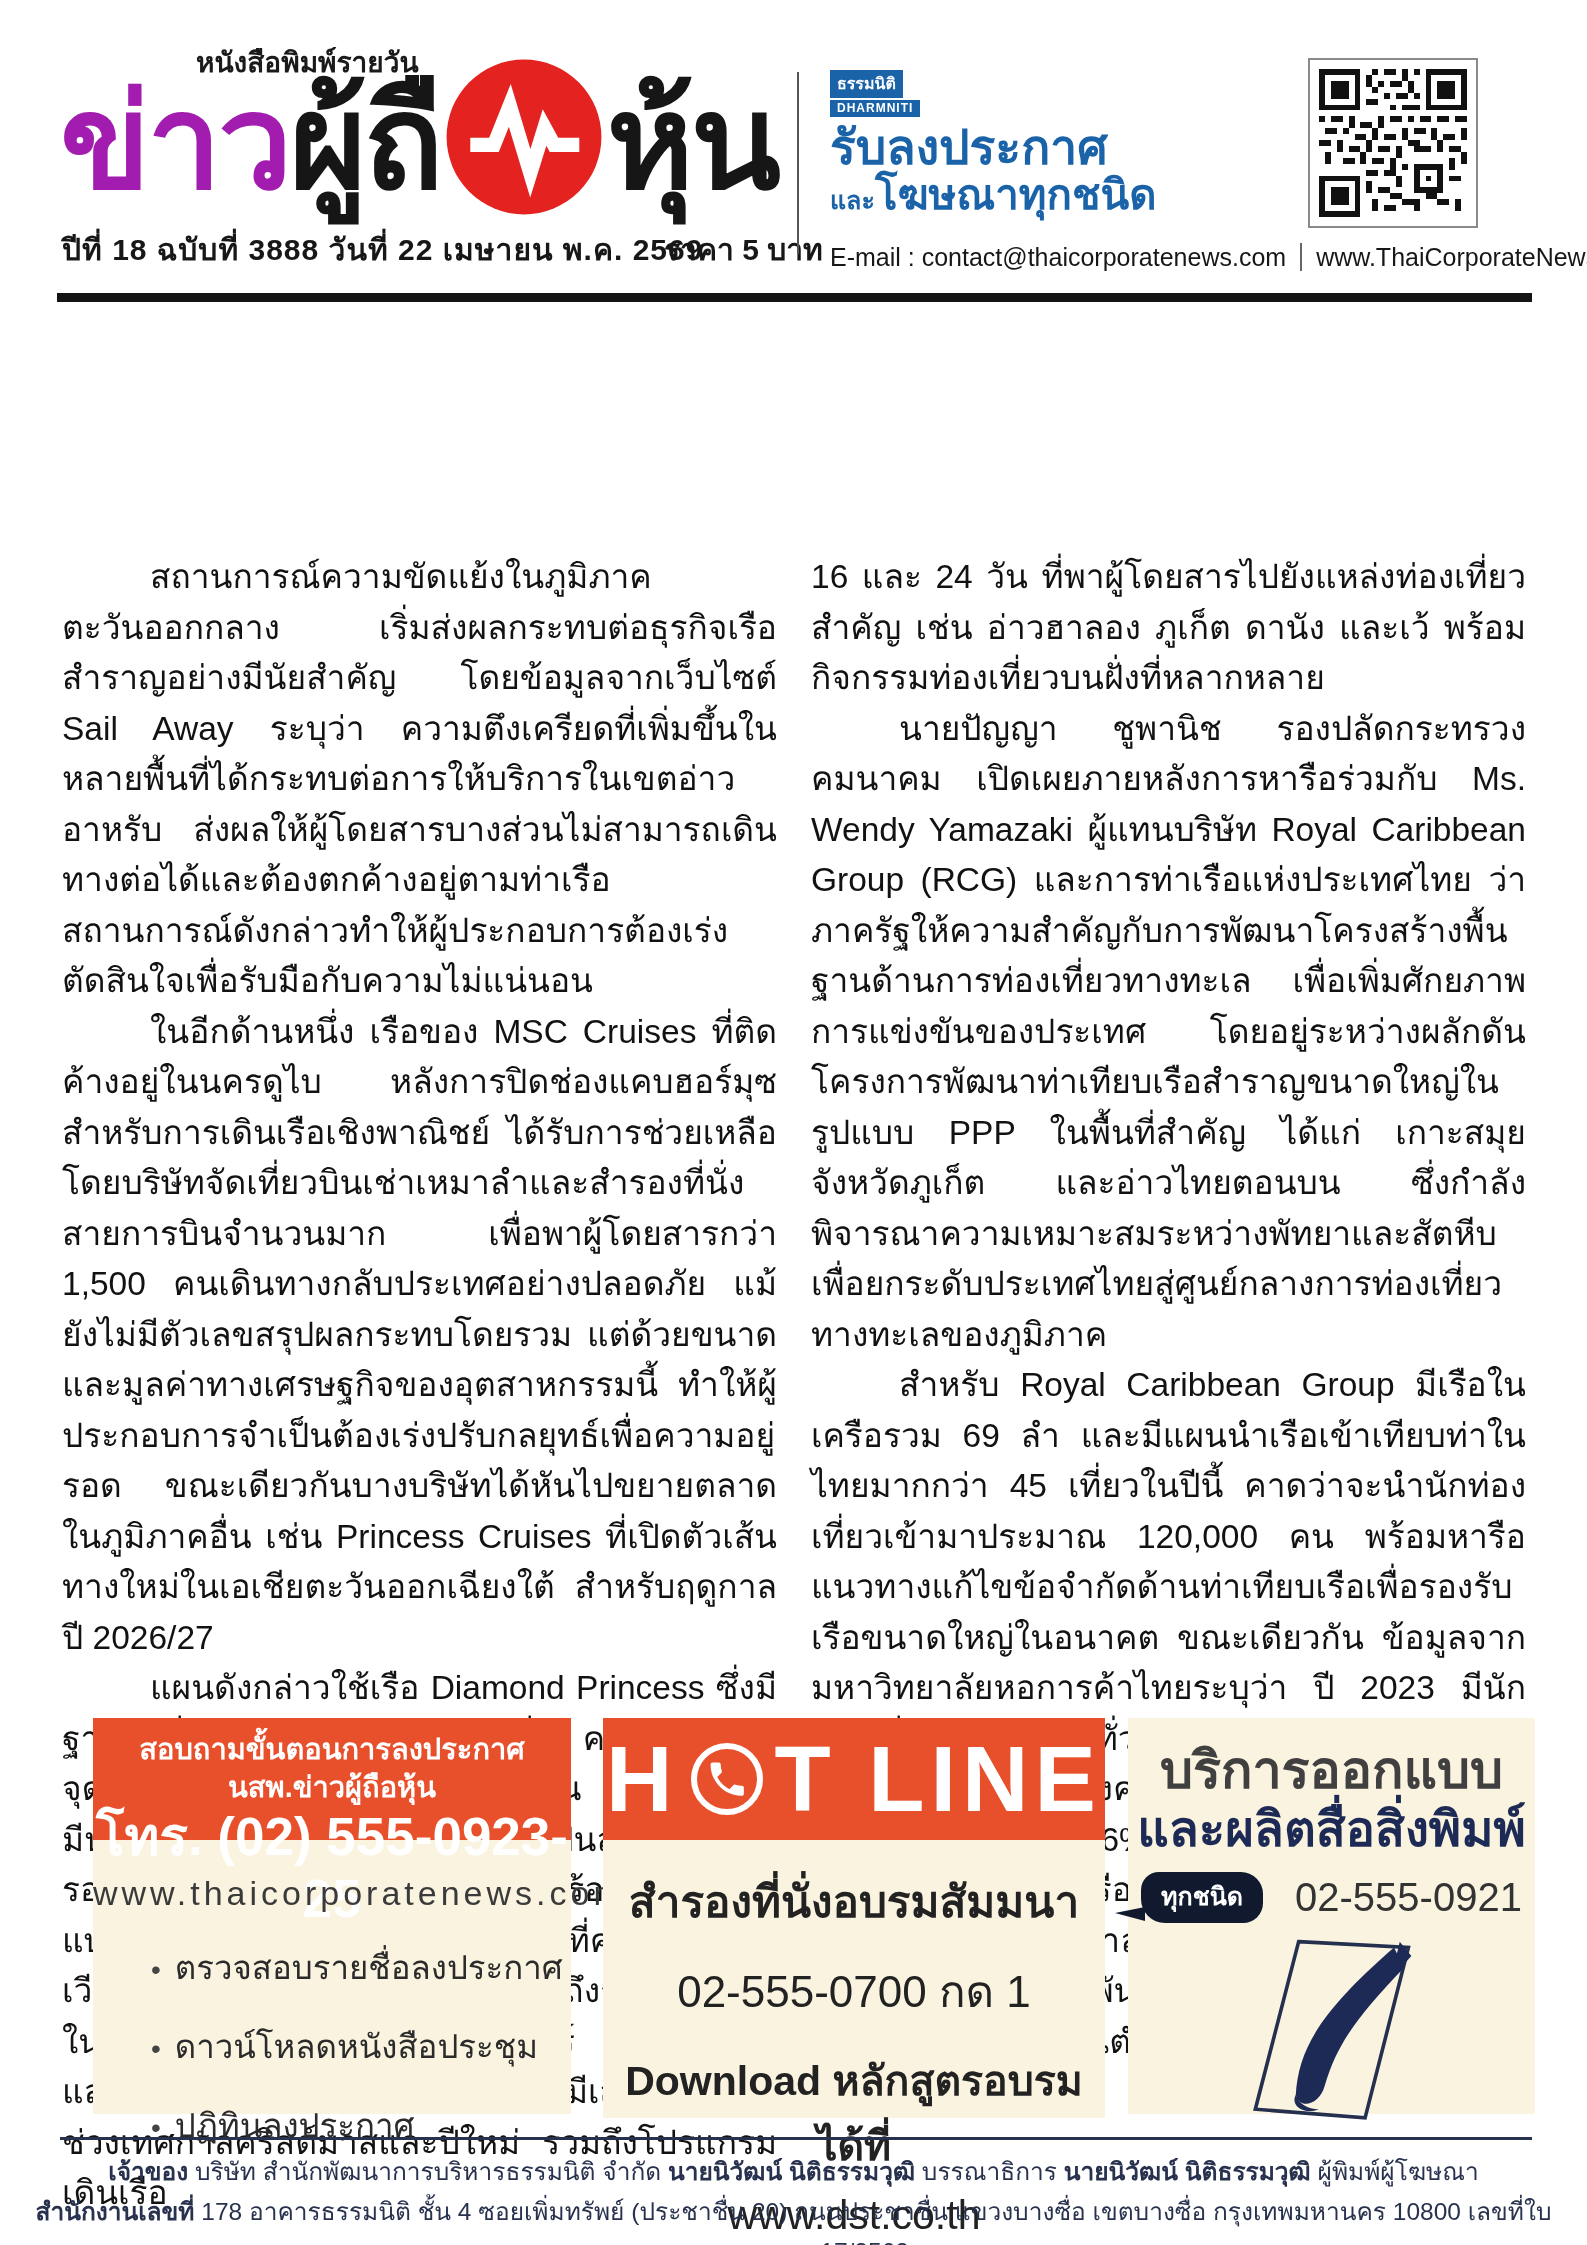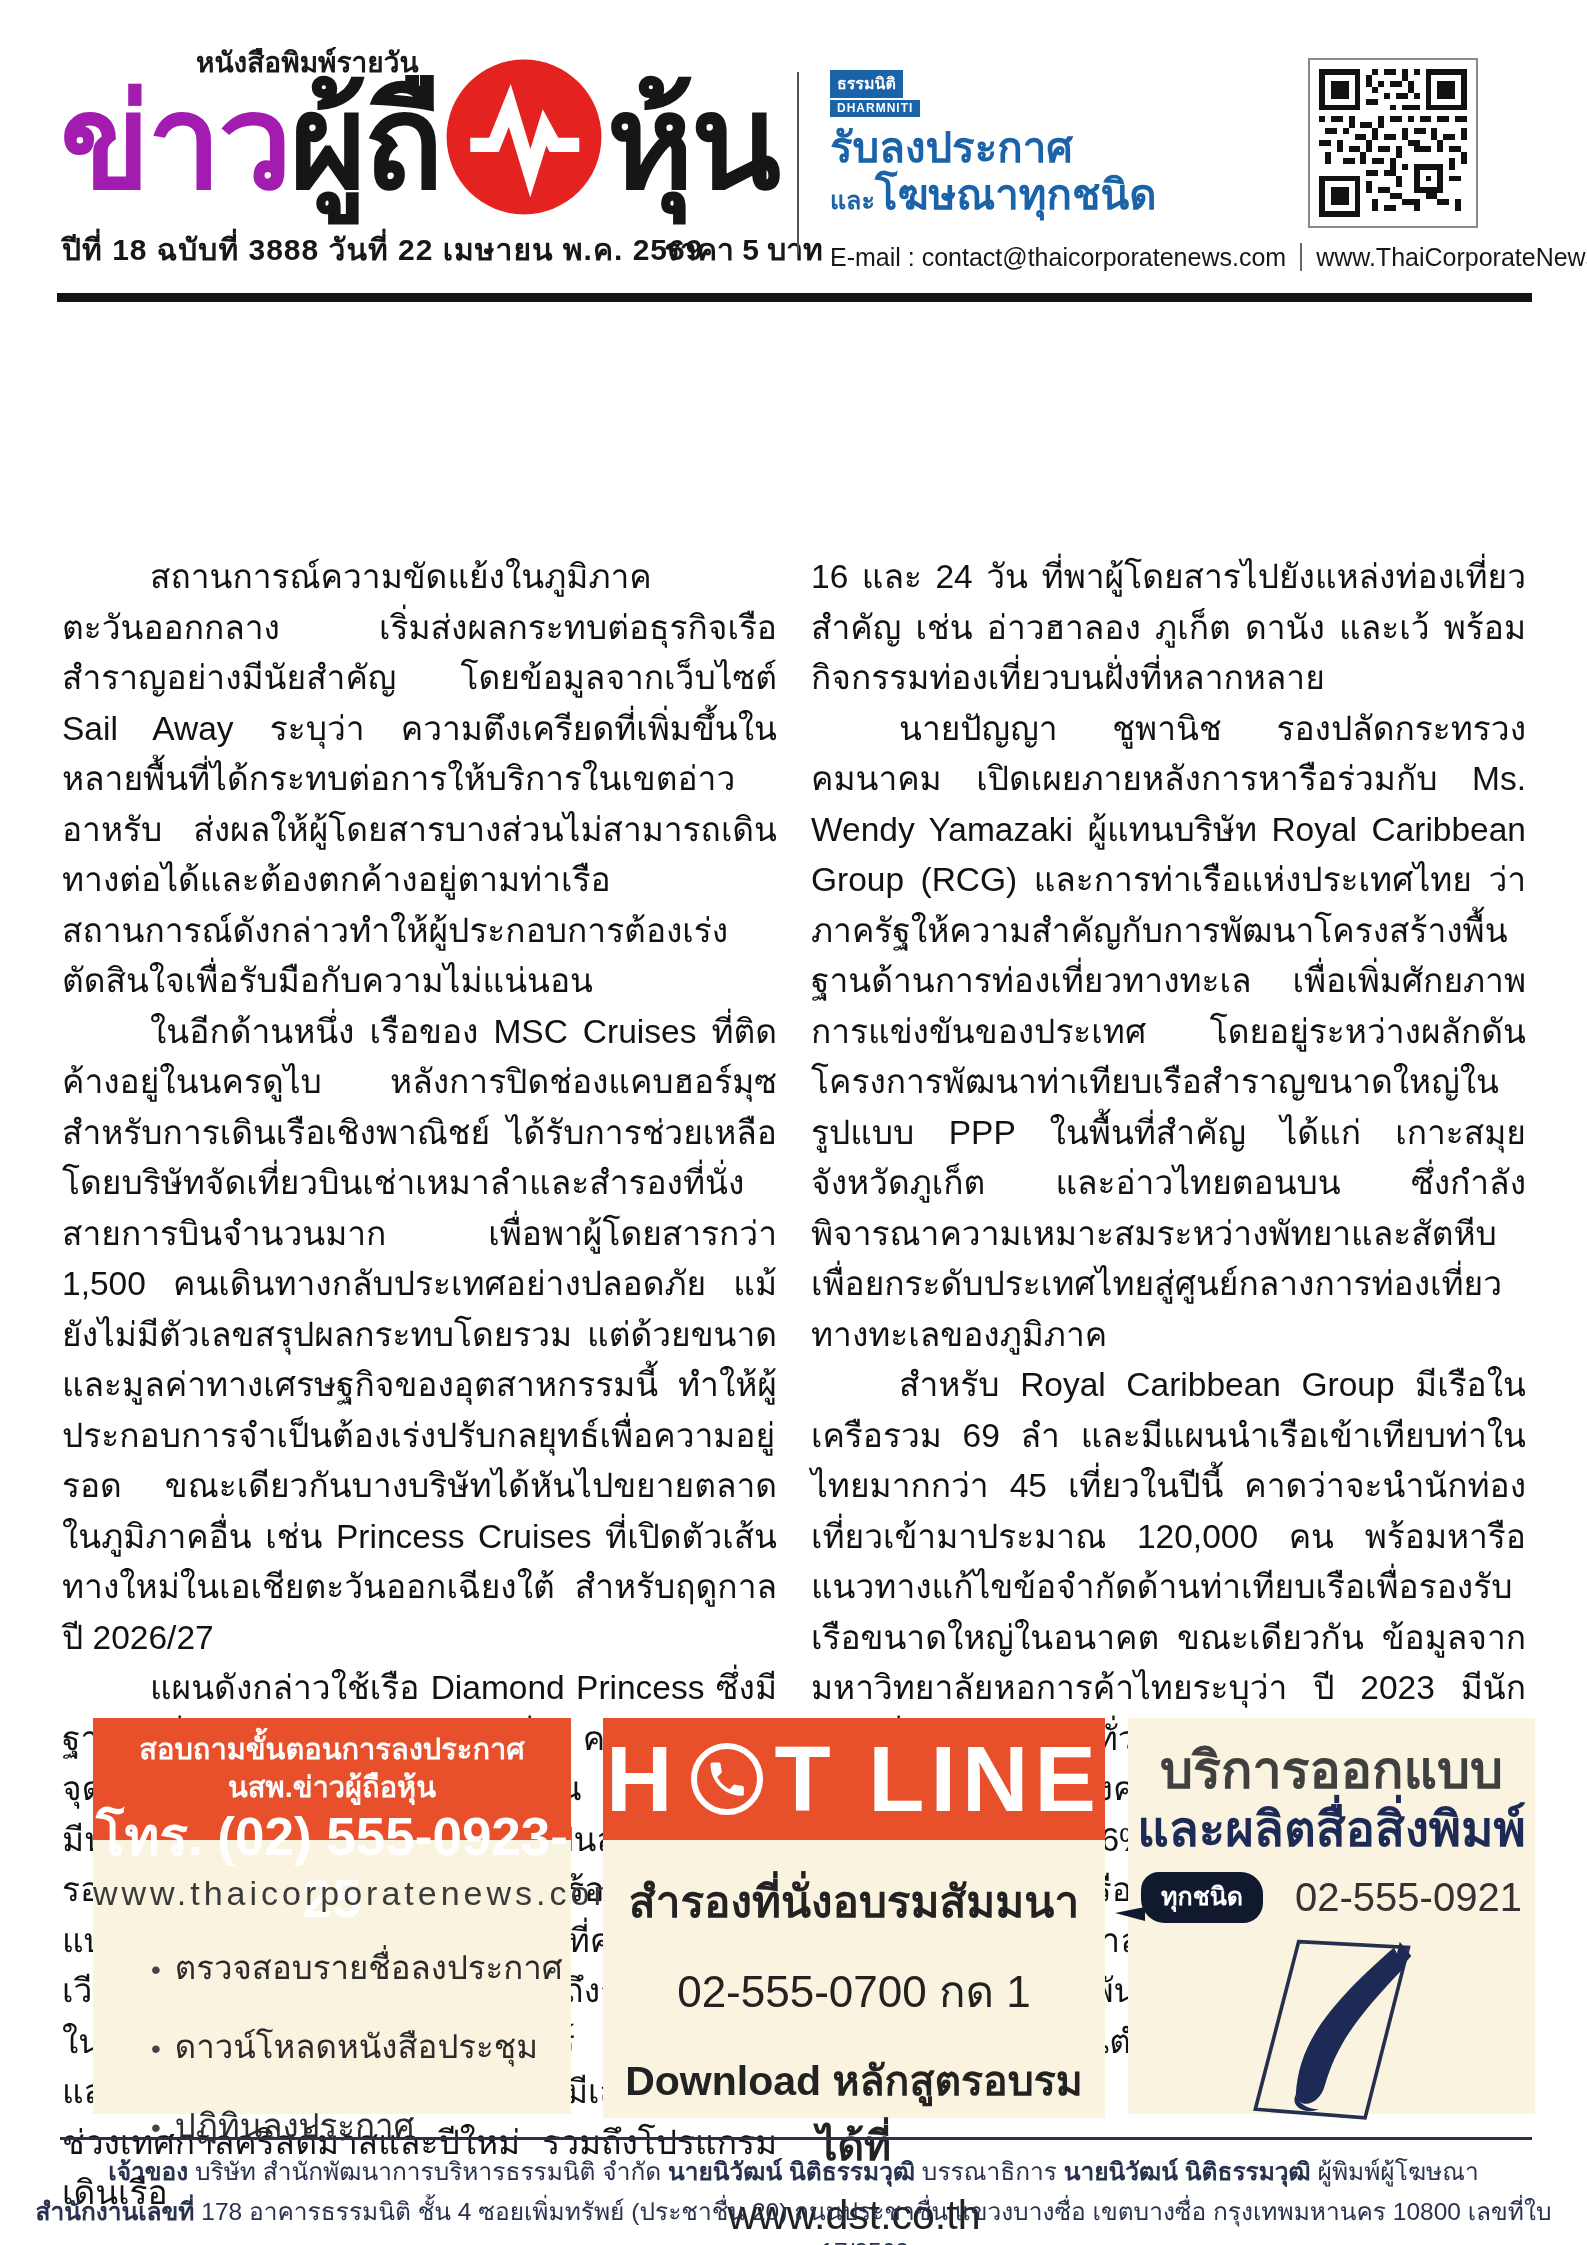--- a/index.html
+++ b/index.html
@@ -17,21 +17,21 @@
   .logo-circle { display:inline-block; width:158px; height:158px; vertical-align:-28px; margin:0 4px; }
   .issue-line { position:absolute; left:62px; top:226px; font-size:30px; font-weight:bold; color:#171717; letter-spacing:1px; }
   .price { position:absolute; left:664px; top:226px; font-size:30px; font-weight:bold; color:#171717; }
   .v-divider { position:absolute; left:797px; top:72px; width:2px; height:182px; background:#555; }
 
   .pub-block { position:absolute; left:830px; top:70px; width:470px; }
   .badge { display:inline-block; }
   .badge div { background:#1a63a8; color:#fff; padding:1px 7px 2px; font-weight:bold; margin-bottom:2px; width:max-content; }
   .badge .b1 { font-size:16px; }
   .badge .b2 { font-size:12px; letter-spacing:1px; }
-  .svc1 { font-size:42px; font-weight:900; color:#1a63a8; line-height:46px; margin-top:6px; }
+  .svc1 { font-size:48px; font-weight:900; color:#1a63a8; line-height:46px; margin-top:6px; }
   .svc2 { font-size:42px; font-weight:900; color:#1a63a8; line-height:48px; }
   .svc2 .prefix { font-size:25px; font-weight:bold; color:#1a63a8; }
   .contact-line { font-size:25px; color:#171717; margin-top:6px; }
   .contact-line b { font-weight:bold; }
   .email-line { position:absolute; left:830px; top:243px; width:720px; font-size:25px; color:#171717; white-space:nowrap; }
   .email-line .site { border-left:2px solid #666; padding-left:14px; margin-left:14px; }
 
   .qr-box { position:absolute; left:1308px; top:58px; width:170px; height:170px; border:2px solid #8a8a8a; background:#fff; padding:9px; }
   .qr-box svg { width:100%; height:100%; }
 

